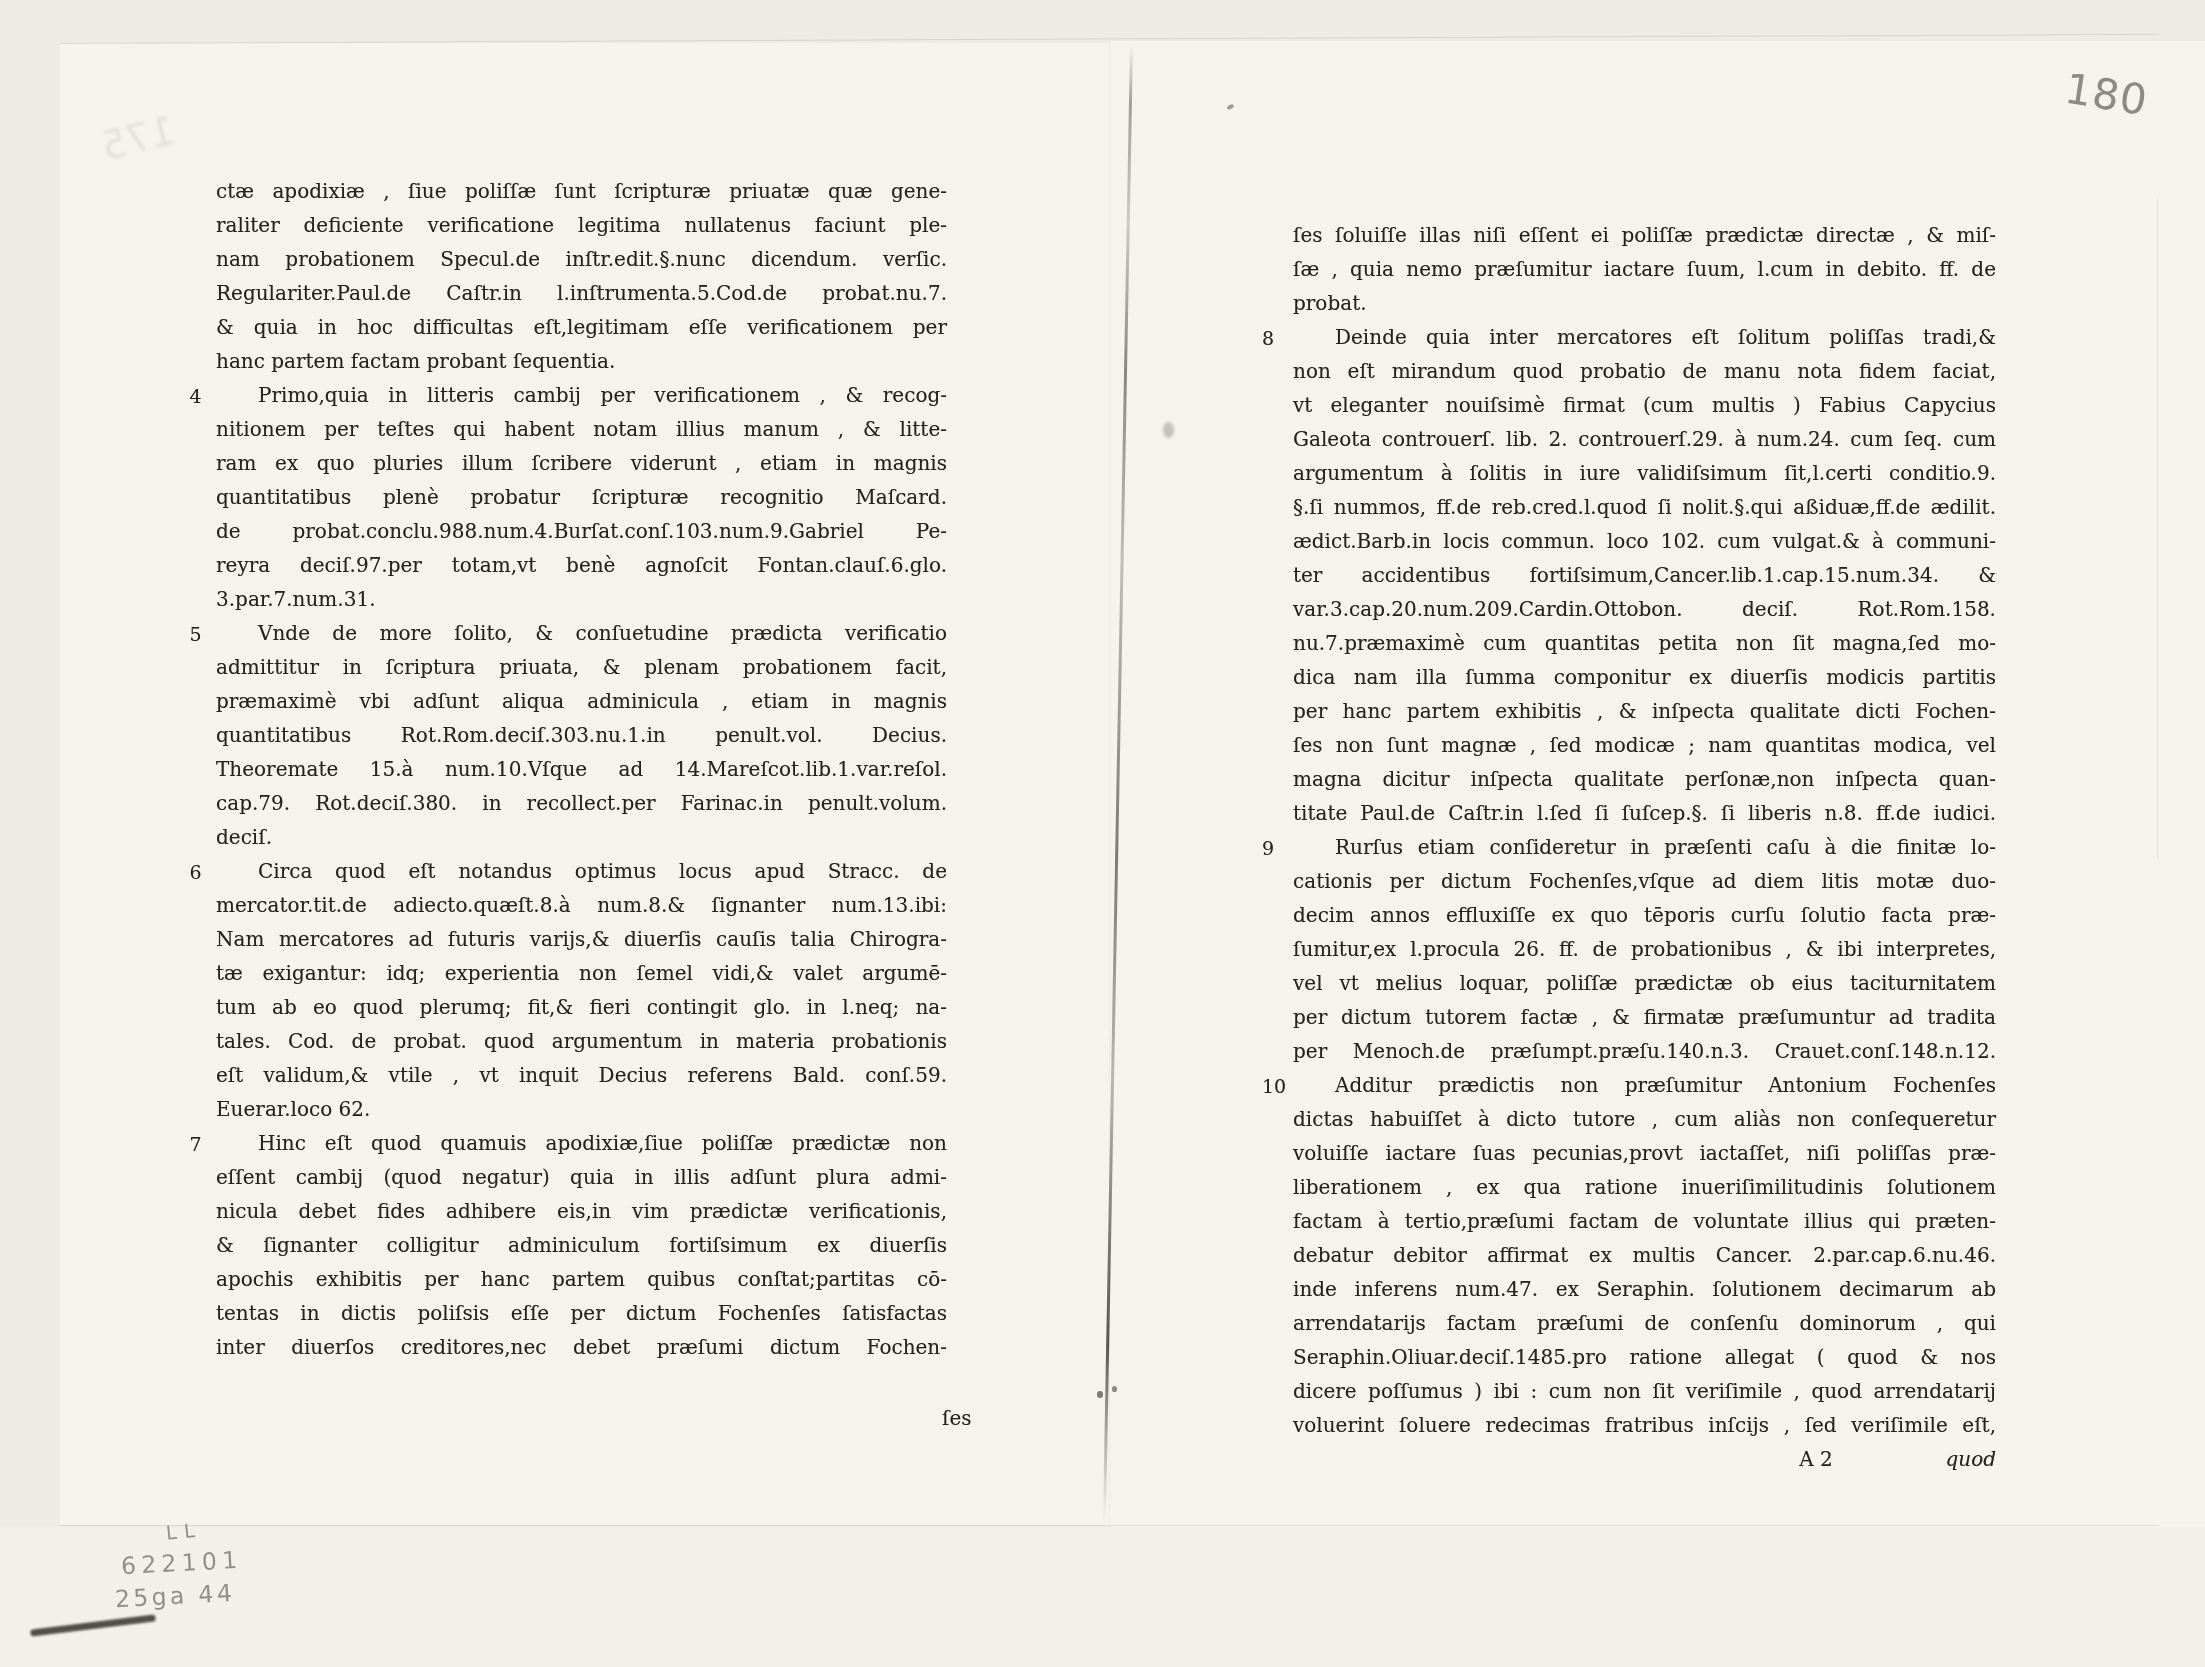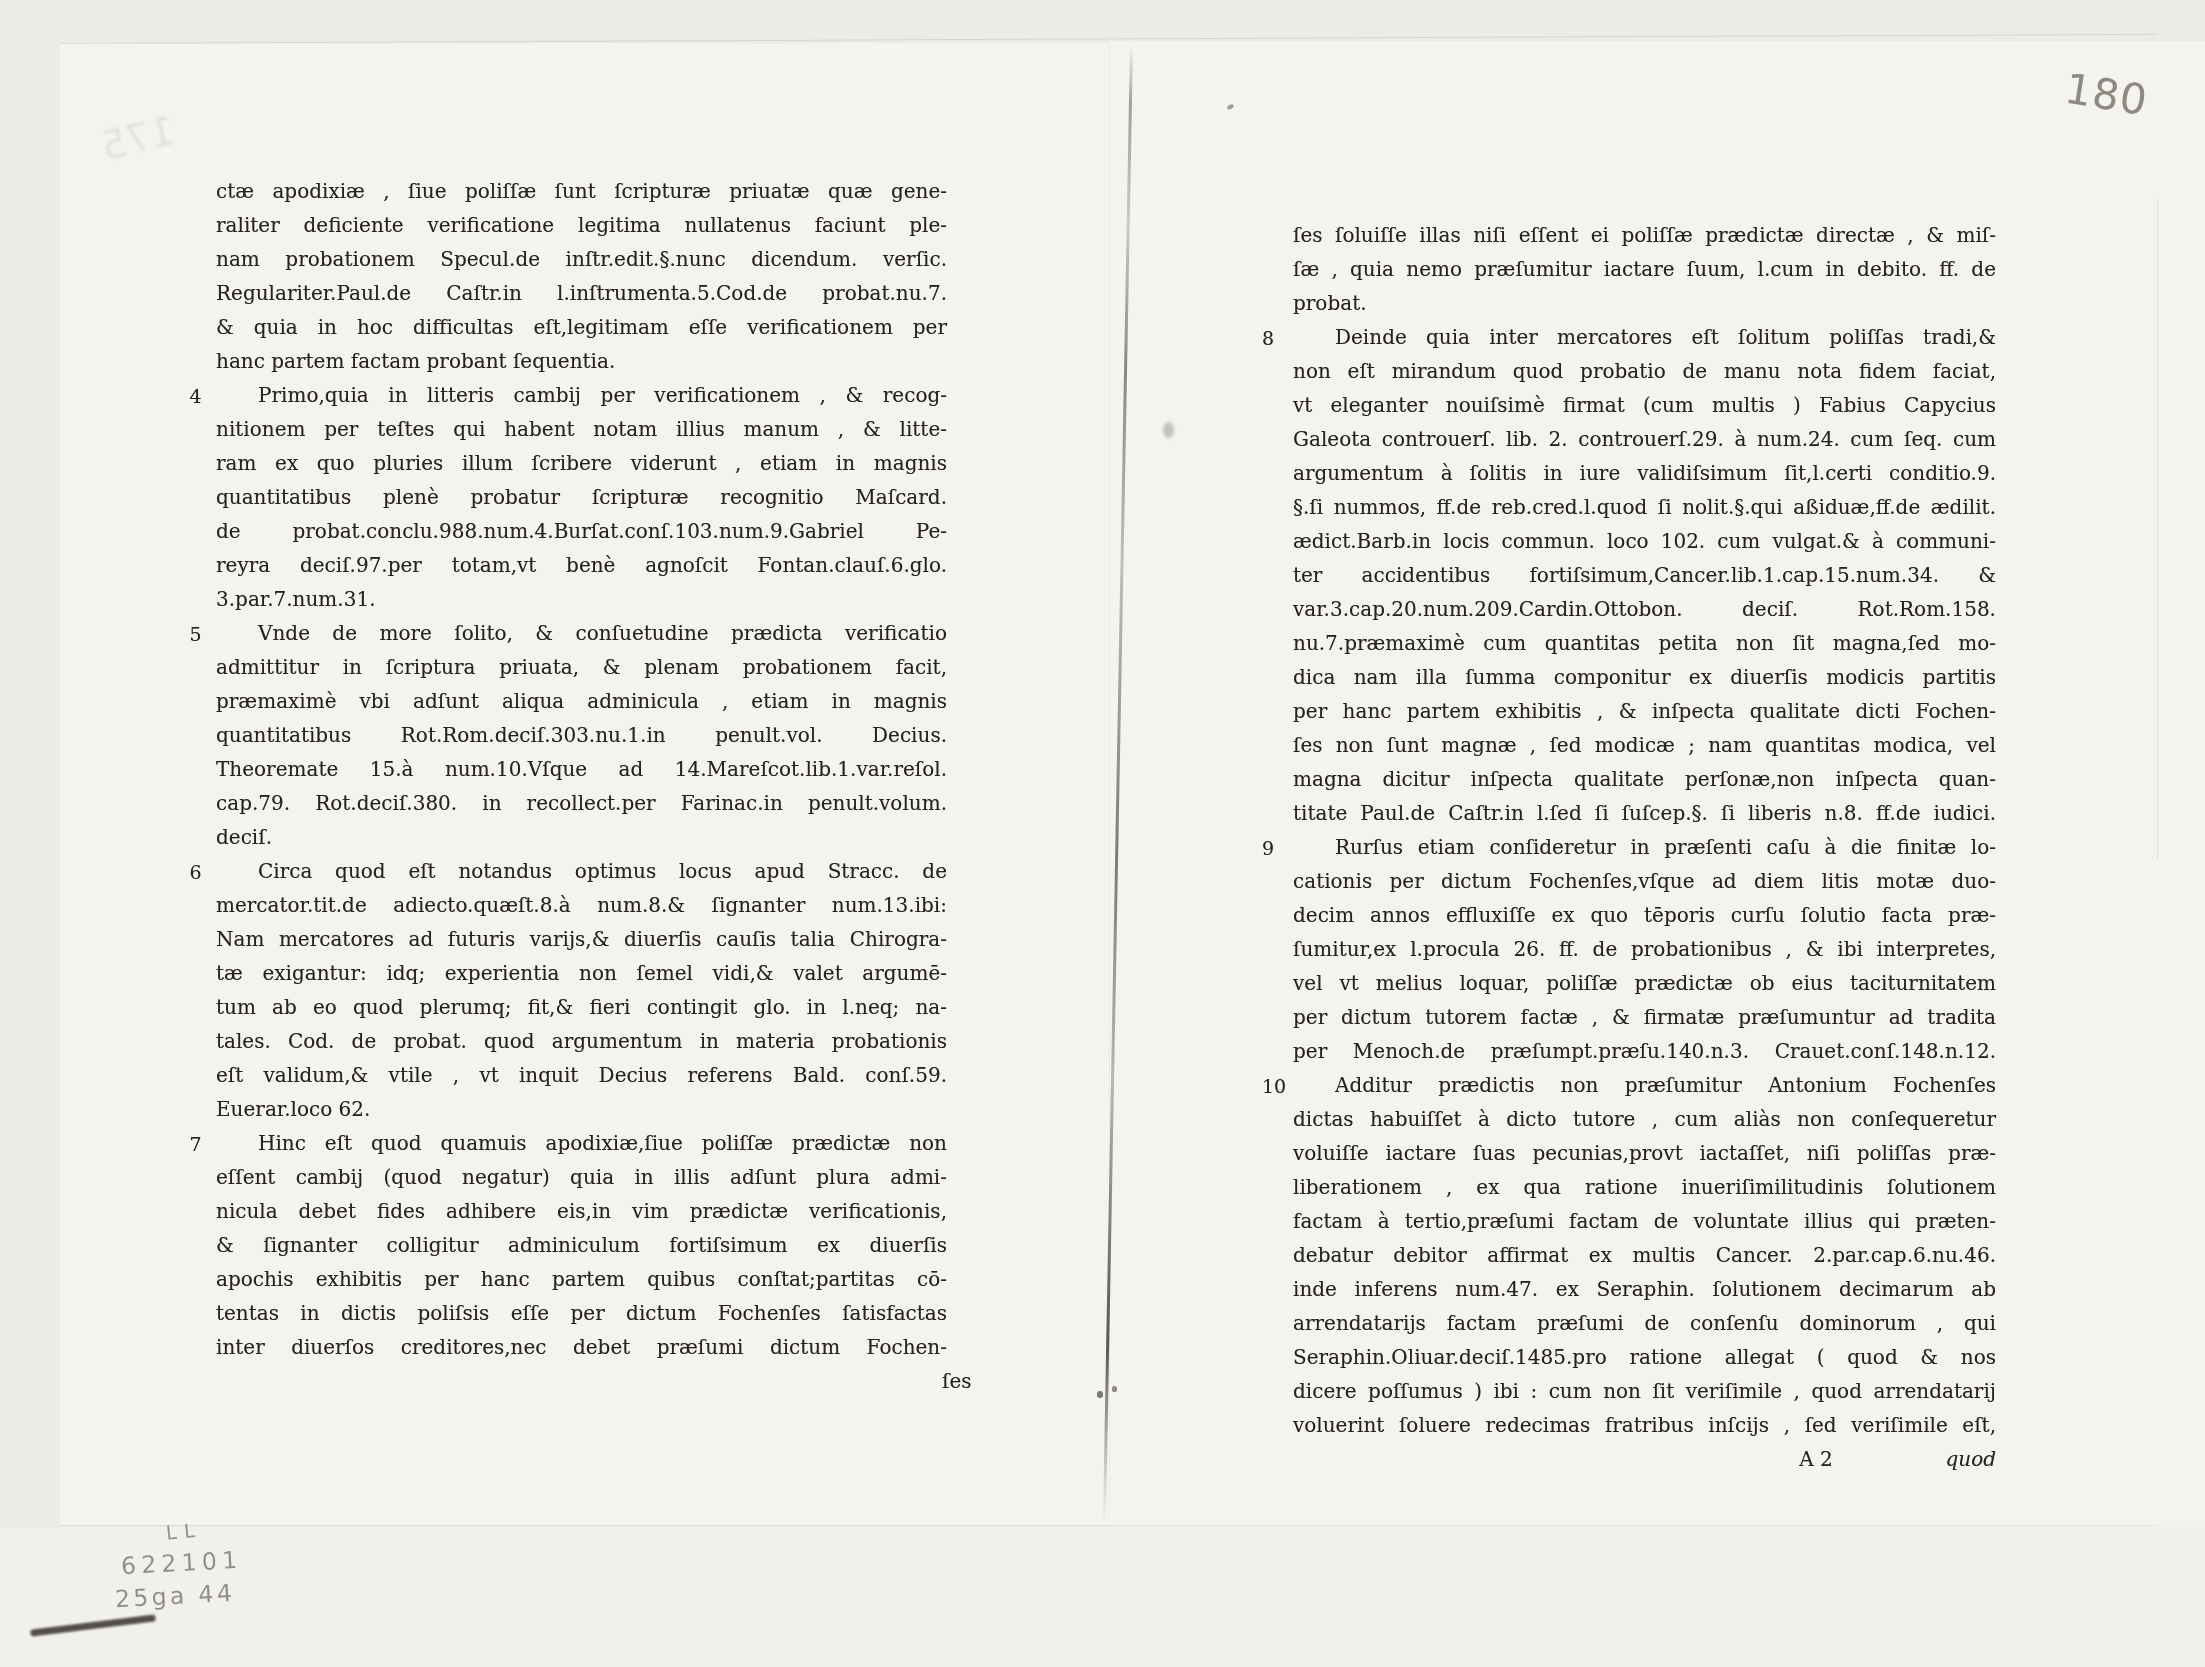--- a/index.html
+++ b/index.html
@@ -24,21 +24,21 @@
   .line{position:relative;height:34px;line-height:34px;
         text-align:justify;text-align-last:justify;text-justify:inter-word;
         text-shadow:0 0 0.5px rgba(30,28,24,0.35);}
   .line.short{text-align:right;text-align-last:left;}
   .line.ind{text-indent:42px;}
   .it{}
   .mnum{position:absolute;top:1.4px;font-size:19px;text-indent:0;}
   #text-left .mnum{left:-26.4px;}
   #text-right .mnum{left:-31px;}
   .catchline{height:34px;line-height:34px;text-align:left;text-align-last:right;
-             text-shadow:0 0 0.5px rgba(30,28,24,0.35);}
+             text-shadow:0 0 0.5px rgba(30,28,24,0.35);margin-top:37px;}
   #text-left .catchline{margin-right:-24.5px;}
   .sigline{position:relative;height:34px;line-height:34px;
            text-shadow:0 0 0.5px rgba(30,28,24,0.35);}
   .sig-a2{position:absolute;left:72%;}
   .sig-quod{position:absolute;right:0;font-style:italic;}
   .hand{position:absolute;font-family:"DejaVu Sans",sans-serif;color:#7b786f;}
   #folio{left:2065px;top:70px;font-size:42px;transform:rotate(9deg);letter-spacing:0.9px;opacity:.85;}
   #shelf-ll{left:166px;top:1520px;font-size:19px;letter-spacing:7.5px;transform:rotate(-6deg);opacity:.8;}
   #shelf-num{left:121px;top:1549px;font-size:23.6px;letter-spacing:5.2px;transform:rotate(-3deg);opacity:.8;}
   #shelf-date{left:115px;top:1582px;font-size:23.6px;letter-spacing:3.3px;transform:rotate(-3deg);opacity:.8;}

